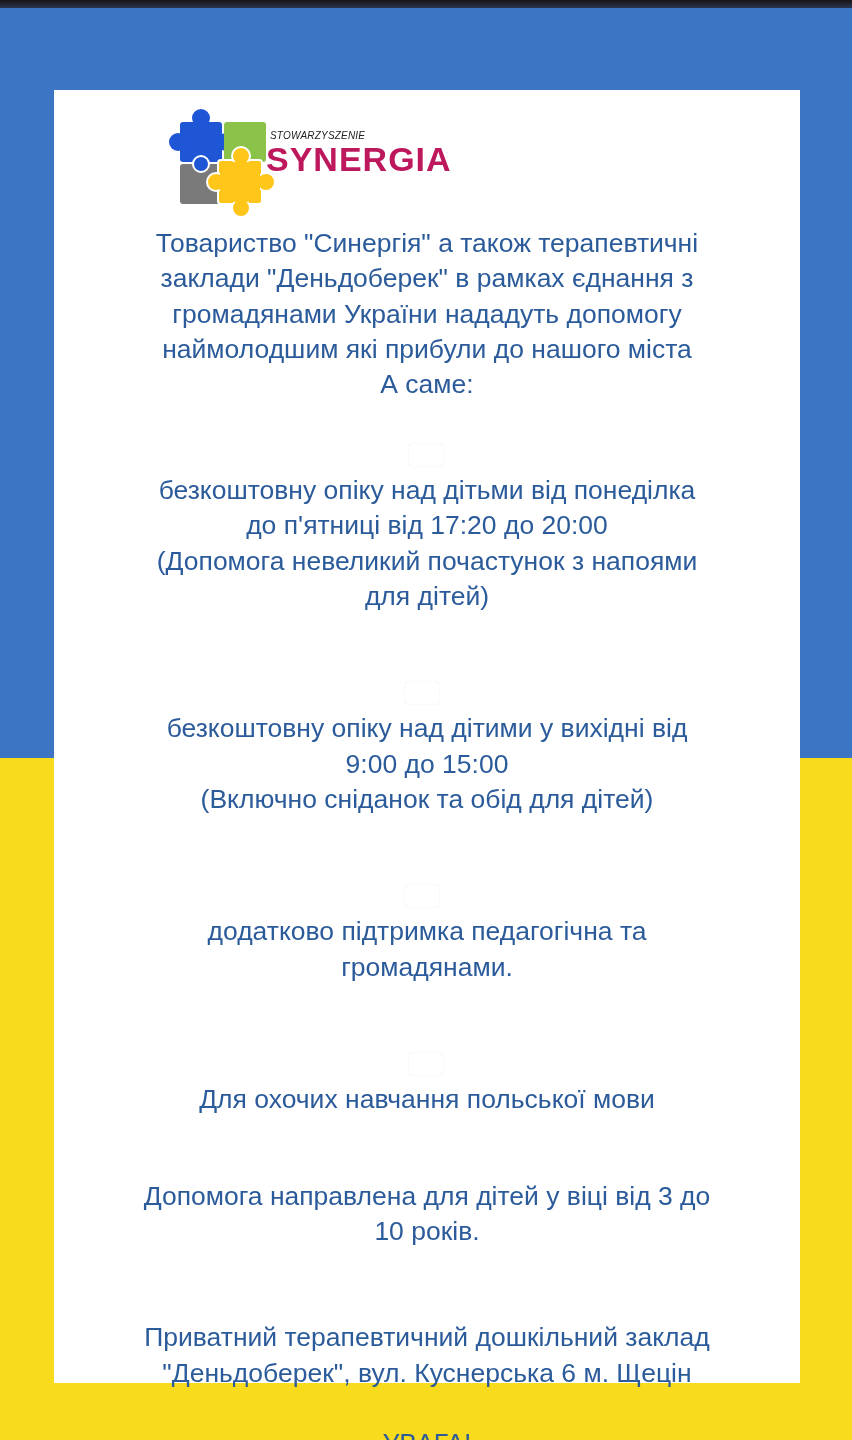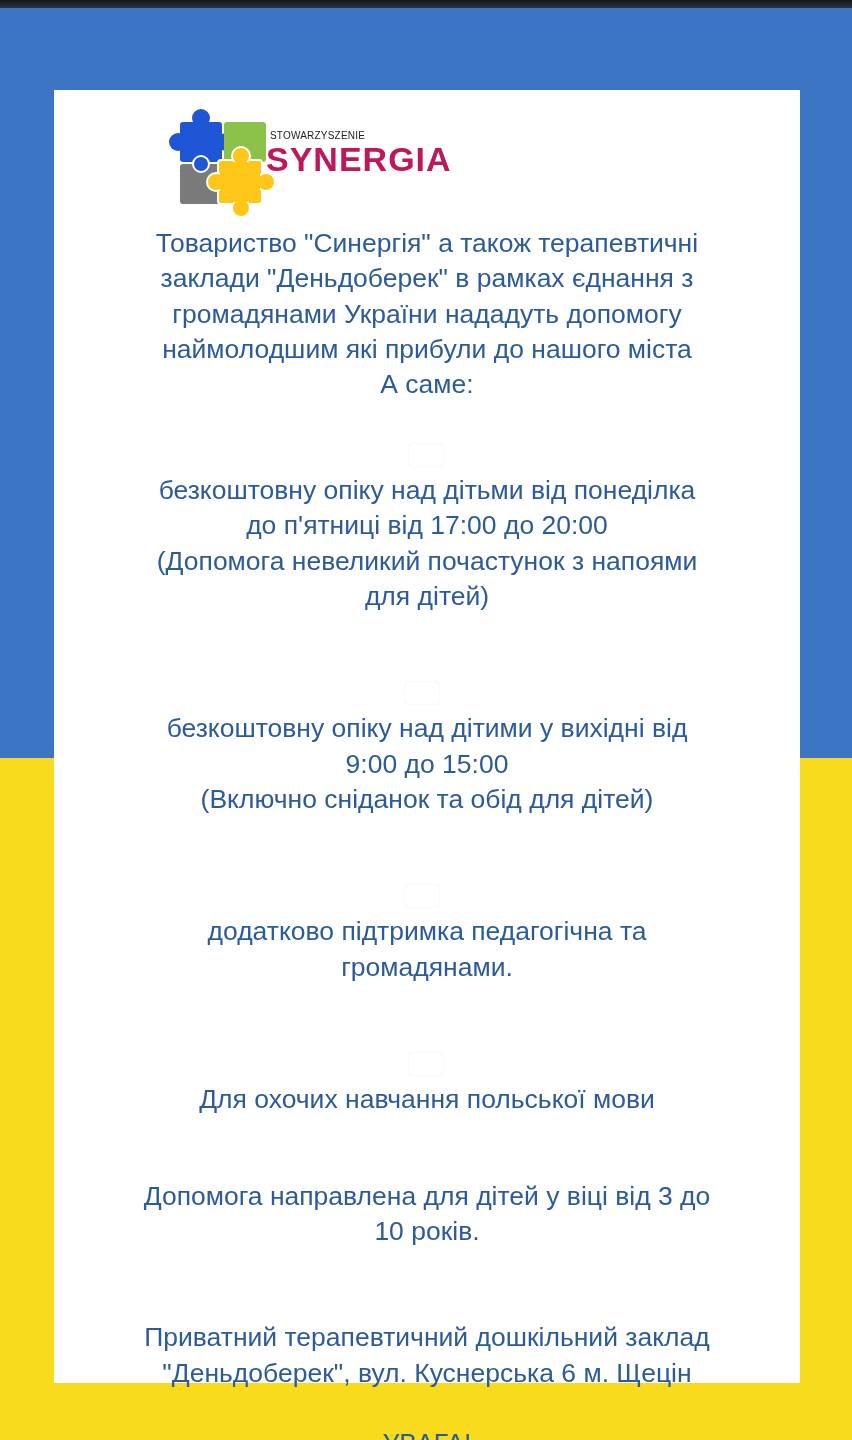--- a/index.html
+++ b/index.html
@@ -10,21 +10,21 @@
   }
   .topbar { position:absolute; left:0; top:0; width:852px; height:8px; background:linear-gradient(#1a1414,#2a3550); }
   .bg-blue { position:absolute; left:0; top:8px; width:852px; height:750px; background:#3B75C4; }
   .bg-yellow { position:absolute; left:0; top:758px; width:852px; height:682px; background:#F7DB1C; }
   .card {
     position:absolute; left:54px; top:90px; width:746px; height:1293px;
     background:#FFFFFF;
   }
   .logos { position:absolute; left:0; top:0; width:746px; height:132px; }
   .synergia { position:absolute; left:112px; top:16px; width:330px; height:112px; }
-  .syn-small { position:absolute; left:104px; top:24px; font-size:10px; color:#222; letter-spacing:0.2px; }
+  .syn-small { position:absolute; left:104px; top:24px; font-size:10px; color:#222; letter-spacing:0.2px;font-style:italic; }
   .syn-big { position:absolute; left:100px; top:34px; font-size:34px; font-weight:bold; color:#be185d; letter-spacing:1px; }
   .dzien { position:absolute; left:490px; top:30px; width:150px; height:92px; }
   .text-block {
     position:absolute; left:0; top:136px; width:746px;
     text-align:center; color:#2B5B9A;
     font-size:26.5px; line-height:35.3px;
   }
   .para { margin:0; }
   .gap { height:35.3px; }
   .flag {
@@ -69,21 +69,21 @@
       <span>Товариство "Синергія" а також терапевтичні</span><br>
       <span>заклади "Деньдоберек" в рамках єднання з</span><br>
       <span>громадянами України нададуть допомогу</span><br>
       <span>наймолодшим які прибули до нашого міста</span><br>
       <span>А саме:</span>
     </p>
     <div class="gap"></div>
 
     <p class="para">
       <span class="flag"></span></p><div class="b"></div><div class="y"></div><span>безкоштовну опіку над дітьми від понеділка</span><br>
-      <span>до п'ятниці від 17:00 до 20:00</span><br>
+      <span>до п'ятниці від 17:20 до 20:00</span><br>
       <span>(Допомога невеликий почастунок з напоями</span><br>
       <span>для дітей)</span>
     <p></p>
     <div class="gap"></div>
 
     <p class="para">
       <span class="flag sp"></span></p><div class="b"></div><div class="y"></div><span>безкоштовну опіку над дітими у вихідні від</span><br>
       <span>9:00 до 15:00</span><br>
       <span>(Включно сніданок та обід для дітей)</span>
     <p></p>

